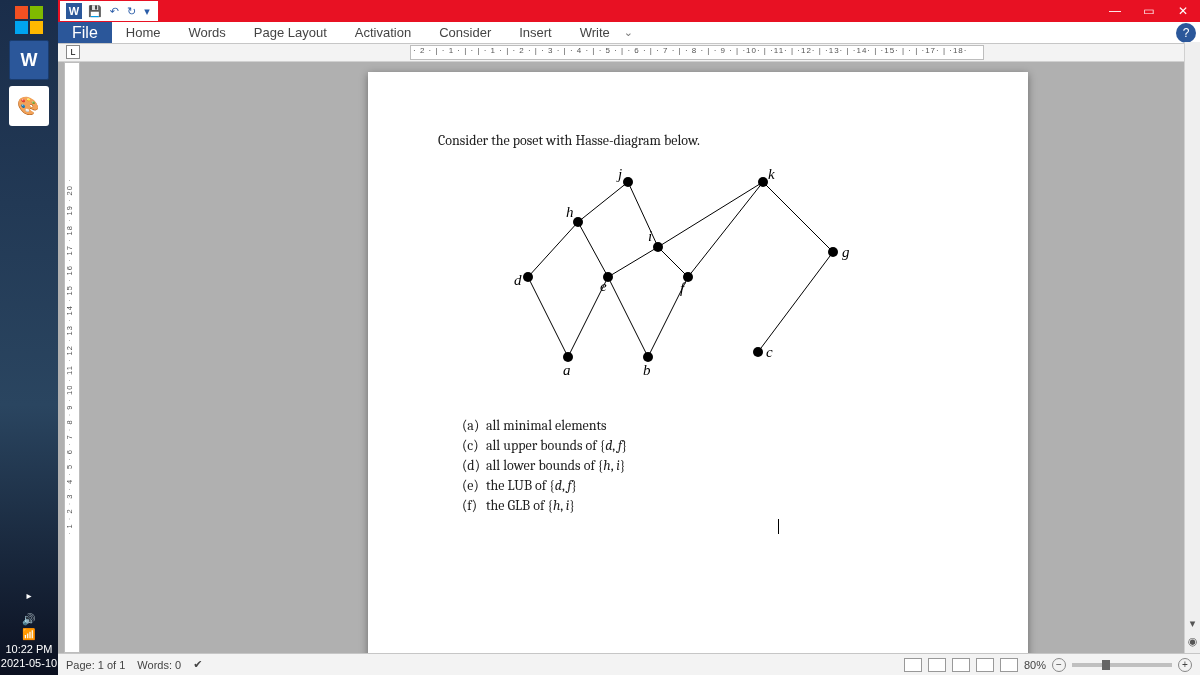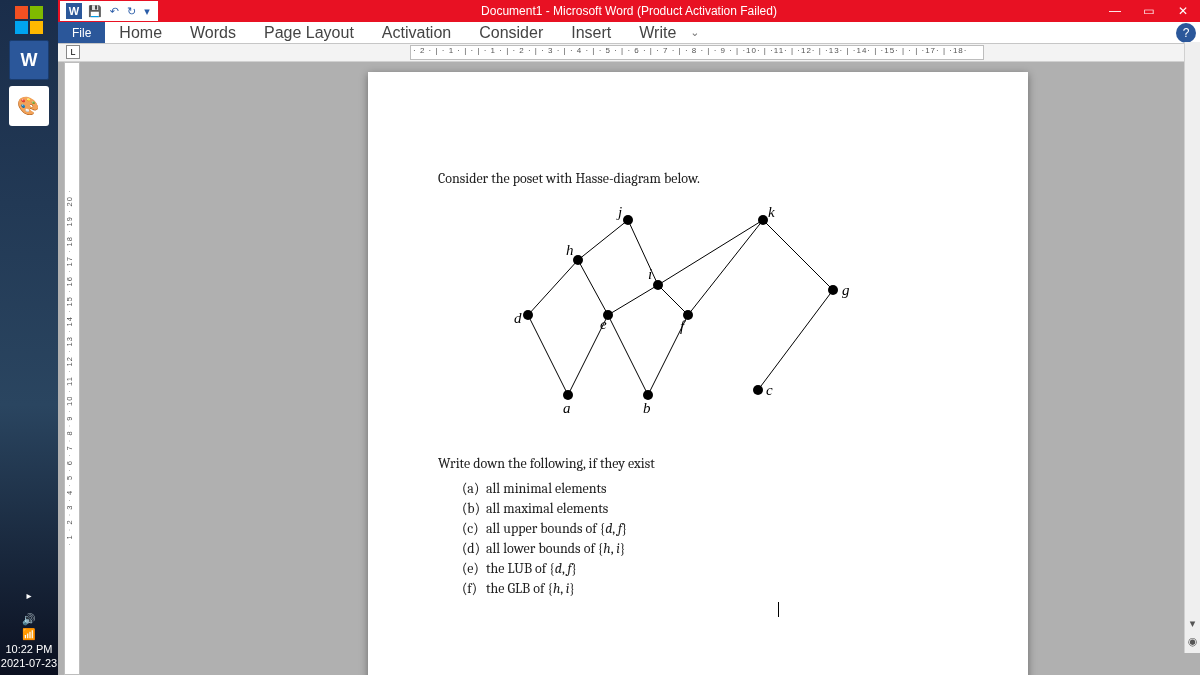--- a/index.html
+++ b/index.html
@@ -25,35 +25,35 @@
 
 .titlebar { height:22px; background:#e81123; color:#fff; display:flex; align-items:center; font-size:12px; position:relative; }
 .titlebar .qat { display:flex; align-items:center; gap:4px; padding:0 6px; background:#fff; height:20px; margin:1px 0 1px 2px;}
 .titlebar .qat .wlogo { width:16px; height:16px; background:#2b579a; color:#fff; font-weight:bold; font-size:11px; display:flex; align-items:center; justify-content:center;}
 .titlebar .qat span.btn { color:#2a5ca8; font-size:11px; padding:0 2px; cursor:default;}
 .titlebar .title-text { position:absolute; left:50%; transform:translateX(-50%); color:#fff; }
 .titlebar .winbtns { margin-left:auto; display:flex; }
 .titlebar .winbtns div { width:34px; height:22px; display:flex; align-items:center; justify-content:center; color:#fff; }
 
 .ribbon-tabs { height:22px; display:flex; align-items:stretch; border-bottom:1px solid #c6c6c6; background:#fff; }
-.ribbon-tabs .file { background:#2b579a; color:#fff; padding:0 14px; display:flex; align-items:center; font-size:12px;}
-.ribbon-tabs .tab { padding:0 14px; display:flex; align-items:center; color:#444; font-size:16px; }
+.ribbon-tabs .file { background:#2b579a; color:#fff; padding:0 14px; display:flex; align-items:center; font-size:16px;}
+.ribbon-tabs .tab { padding:0 14px; display:flex; align-items:center; color:#444; font-size:13px; }
 .ribbon-tabs .help { margin-left:auto; width:20px; height:20px; border-radius:50%; background:#2b579a; color:#fff; display:flex; align-items:center; justify-content:center; font-size:12px; margin-right:4px; align-self:center;}
 .ribbon-tabs .caret { color:#777; margin-right:8px; align-self:center; }
 
 .ruler-row { height:18px; background:#f3f3f3; border-bottom:1px solid #d0d0d0; position:relative; }
 .ruler-row .tabbtn { position:absolute; left:8px; top:1px; width:14px; height:14px; border:1px solid #888; background:#fff; font-size:9px; display:flex; align-items:center; justify-content:center; }
 .h-ruler { position:absolute; left:352px; top:1px; height:15px; width:574px; background:#fff; border:1px solid #bdbdbd; font-size:8px; color:#555; overflow:hidden; white-space:nowrap; letter-spacing:1px; padding-left:2px;}
 
 .workspace { flex:1; background:#b0b0b0; position:relative; overflow:hidden; }
 .v-ruler { position:absolute; left:6px; top:0; width:16px; bottom:0; background:#fff; border:1px solid #bdbdbd; font-size:7.5px; color:#555; writing-mode:vertical-rl; transform:rotate(180deg); text-align:center; overflow:hidden; letter-spacing:1px; padding-top:2px;}
 
 .page { position:absolute; left:310px; top:10px; width:660px; height:900px; background:#fff; box-shadow:0 2px 8px rgba(0,0,0,.4); }
 .doc-body { padding:60px 70px; font-family: "Cambria", Georgia, serif; font-size:14px; color:#222; }
-.doc-body .intro { margin-bottom:18px;margin-top:38px; }
+.doc-body .intro { margin-bottom:18px; }
 .hasse { position:relative; width:380px; height:220px; margin:0 auto 30px auto; }
 .hasse svg { width:100%; height:100%; }
 .prompt { margin-top:8px; margin-bottom:8px; }
 .qlist { list-style:none; padding-left:24px; }
 .qlist li { margin:3px 0; }
 .qlist li .lab { display:inline-block; width:24px; }
 .cursor-caret { display:inline-block; width:1px; height:15px; background:#000; vertical-align:middle; margin-left:340px;}
 
 .statusbar { height:22px; background:#f3f3f3; border-top:1px solid #c6c6c6; display:flex; align-items:center; font-size:11px; color:#444; padding:0 8px; gap:12px;}
 .statusbar .right { margin-left:auto; display:flex; align-items:center; gap:6px; }
@@ -79,35 +79,34 @@
         <span></span>
       </div>
     <div class="tb-icon word-ico">W</div>
     <div class="tb-paint">🎨</div>
     <div class="tb-spacer"></div>
     <div class="tb-arrow">▸</div>
     <div class="tb-tray">
       <div>🔊</div>
       <div>📶</div>
       <div>10:22 PM</div>
-      <div>2021-07-23</div>
+      <div>2021-05-10</div>
     </div>
   </div>
 
   <div class="word-window">
 
     <div class="titlebar">
       <div class="qat">
         <div class="wlogo">W</div>
         <span class="btn">💾</span>
         <span class="btn">↶</span>
         <span class="btn">↻</span>
         <span class="btn">▾</span>
       </div>
-      <div class="title-text">Document1 - Microsoft Word (Product Activation Failed)</div>
       <div class="winbtns">
         <div>—</div>
         <div>▭</div>
         <div>✕</div>
       </div>
     </div>
 
     <div class="ribbon-tabs">
       <div class="file">File</div>
       <div class="tab">Home</div>
@@ -173,34 +172,50 @@
                 <text x="172" y="126">f</text>
                 <text x="334" y="90">g</text>
                 <text x="58" y="50">h</text>
                 <text x="140" y="74">i</text>
                 <text x="110" y="12">j</text>
                 <text x="260" y="12">k</text>
               </g>
             </svg>
           </div>
 
-          <div class="prompt">Write down the following, if they exist</div>
           <ul class="qlist">
             <li><span class="lab">(a)</span><span>all minimal elements</span></li>
-            <li><span class="lab">(b)</span><span>all maximal elements</span></li>
             <li><span class="lab">(c)</span><span style="font-style:normal">all upper bounds of {<i>d</i>, <i>f</i>}</span></li>
             <li><span class="lab">(d)</span><span style="font-style:normal">all lower bounds of {<i>h</i>, <i>i</i>}</span></li>
             <li><span class="lab">(e)</span><span style="font-style:normal">the LUB of {<i>d</i>, <i>f</i>}</span></li>
             <li><span class="lab">(f)</span><span style="font-style:normal">the GLB of {<i>h</i>, <i>i</i>}</span></li>
           </ul>
           <div class="cursor-caret"></div>
         </div>
       </div>
     </div>
 
     <div class="right-scroll">
       <div class="arrow-down">▾</div>
       <div class="arrow-down2">◉</div>
     </div>
 
+    <div class="statusbar">
+      <div>Page: 1 of 1</div>
+      <div>Words: 0</div>
+      <div>✔</div>
+      <div class="right">
+        <div class="viewbtn"></div>
+        <div class="viewbtn"></div>
+        <div class="viewbtn"></div>
+        <div class="viewbtn"></div>
+        <div class="viewbtn"></div>
+        <div>80%</div>
+        <div class="circle">−</div>
+        <div class="zoom-track">
+            <div class="zoom-thumb"></div>
+          </div>
+        <div class="circle">+</div>
+      </div>
+    </div>
 
   </div>
 </div>
 
 </body></html>

